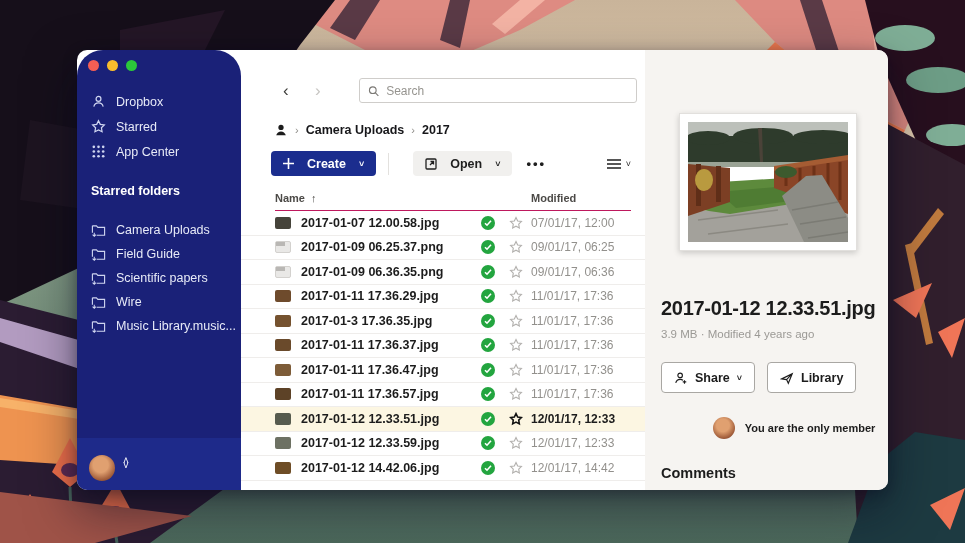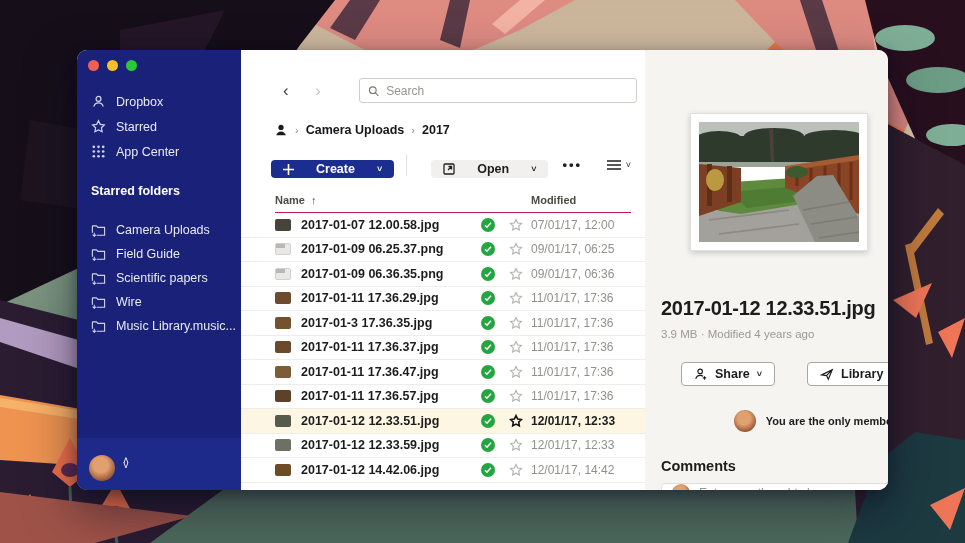--- a/index.html
+++ b/index.html
@@ -6,21 +6,21 @@
   html,body { width:965px; height:543px; overflow:hidden; font-family:"Liberation Sans",sans-serif; }
   body { position:relative; background:#5e7b6c; }
   svg.bg { position:absolute; inset:0; display:block; }
 
   
   .window { position:absolute; left:77px; top:50px; width:811px; height:440px;
     border-radius:10px; overflow:hidden; display:flex;
     box-shadow:0 20px 50px rgba(8,10,30,.5), 0 4px 14px rgba(8,10,30,.35); background:#fff; }
 
   
-  .sidebar { width:164px; flex:none; background:#1a2178; color:#e7eaf7; display:flex; flex-direction:column; position:relative; }
+  .sidebar { width:164px; flex:none; background:#1a2178; color:#e7eaf7; display:flex; flex-direction:column; position:relative;border-radius:26px; }
   .lights { display:flex; gap:8px; padding:10px 0 0 11px; }
   .light { width:11px; height:11px; border-radius:50%; }
   .light.red{background:#f35e54;} .light.yellow{background:#f8bd2d;} .light.green{background:#2bc73a;}
   .nav { margin-top:18px; }
   .nav-item { display:flex; align-items:center; gap:10px; padding:5px 14px; font-size:12.5px; cursor:default; }
   .nav-item svg { width:15px; height:15px; flex:none; }
   .side-sec { font-size:12.5px; font-weight:bold; color:#fff; padding:20px 14px 8px; }
   .dashed { margin:0 11px; border:1px dashed #6a74c0; border-radius:4px; padding:16px 10px;
     font-size:11px; line-height:1.55; color:#bcc3ea; text-align:center; }
   .folders { margin-top:12px; }
@@ -42,22 +42,22 @@
   .navarrow.fwd { color:#c7c5c2; margin-left:10px; }
   .searchbox { margin-left:22px; width:278px; height:25px; border:1px solid #cfcdca; border-radius:3px;
     display:flex; align-items:center; gap:7px; padding:0 8px; color:#96948f; background:#fff; }
   .searchbox svg{ width:12px; height:12px; }
   .searchbox input { border:none; outline:none; font-size:12px; width:100%; font-family:inherit; color:#333; }
   .searchbox input::placeholder{ color:#96948f; }
   .crumbs { display:flex; align-items:center; gap:7px; margin:20px 0 0 33px; font-size:12.5px; font-weight:bold; color:#17171a; }
   .crumb-sep { color:#8e8c88; font-weight:normal; font-size:11px; }
   .crumbs svg { width:14px; height:14px; }
   .toolbar { display:flex; align-items:center; margin:14px 14px 0 30px; }
-  .btn { display:flex; align-items:center; gap:22px; height:18px; border-radius:4px; padding:0 12px;
-    font-size:12.5px; font-weight:bold; cursor:pointer; border:none; font-family:inherit;margin-top:9px; }
+  .btn { display:flex; align-items:center; gap:13px; height:25px; border-radius:4px; padding:0 12px;
+    font-size:12.5px; font-weight:bold; cursor:pointer; border:none; font-family:inherit; }
   .btn.create { background:#1b2d8e; color:#fff; }
   .btn.open { background:#f1f0ee; color:#1f1f1f; margin-left:24px; }
   .tb-div { width:1px; height:22px; background:#e3e1de; margin-left:12px; }
   .more { letter-spacing:2px; font-weight:bold; color:#1f1f1f; margin-left:14px; font-size:13px; cursor:pointer; }
   .viewtoggle { margin-left:auto; display:flex; align-items:center; gap:5px; color:#1f1f1f; cursor:pointer; }
   .chev { font-size:9px; color:#1f1f1f; }
 
   .thead { display:flex; align-items:center; margin:16px 14px 0 34px; font-size:11px; color:#4c4a47; font-weight:bold;
     padding-bottom:6px; border-bottom:1px solid #be185d; }
   .thead .h-name { flex:1; display:flex; gap:6px; align-items:center; }
@@ -77,22 +77,22 @@
   .row.selected .cell-star svg { stroke:#111; stroke-width:1.8; }
 
   
   .details { flex:1; background:#f6f4f1; padding:0 16px; display:flex; flex-direction:column; }
   .frame { margin:63px auto 0; background:#fff; border:1px solid #e2e0dd; padding:8px;
     box-shadow:0 2px 6px rgba(0,0,0,.18); width:178px; }
   .frame svg{ display:block; }
   .d-title { margin-top:46px; font-size:20px; font-weight:bold; letter-spacing:-.3px; color:#1c1c1c; white-space:nowrap; }
   .d-meta { margin-top:8px; font-size:11.5px; color:#9b9995; }
   .d-btns { display:flex; gap:12px; margin-top:22px; }
-  .obtn { display:flex; align-items:center; gap:7px; height:24px; padding:0 12px; background:#fff;
-    border:1px solid #a9a7a3; border-radius:4px; font-size:12.5px; font-weight:bold; color:#1c1c1c; cursor:pointer; font-family:inherit;margin-left:20px; }
+  .obtn { display:flex; align-items:center; gap:7px; height:31px; padding:0 12px; background:#fff;
+    border:1px solid #a9a7a3; border-radius:4px; font-size:12.5px; font-weight:bold; color:#1c1c1c; cursor:pointer; font-family:inherit; }
   .members { display:flex; align-items:center; gap:10px; margin-top:24px; font-size:11px; font-weight:bold; color:#1c1c1c;justify-content:flex-end; }
   .members .avatar{ width:22px; height:22px; }
   .c-head { margin-top:26px; font-size:14.5px; font-weight:bold; color:#1c1c1c; }
   .c-box { margin-top:9px; background:#fff; border:1px solid #e0dedb; border-radius:4px; height:44px;
     display:flex; align-items:center; gap:9px; padding:0 10px; }
   .c-box .avatar{ width:18px; height:18px; }
   .c-box input{ border:none; outline:none; font-size:12px; color:#333; width:100%; font-family:inherit; }
   .c-box input::placeholder{ color:#97958f; }
 </style>
 </head>

